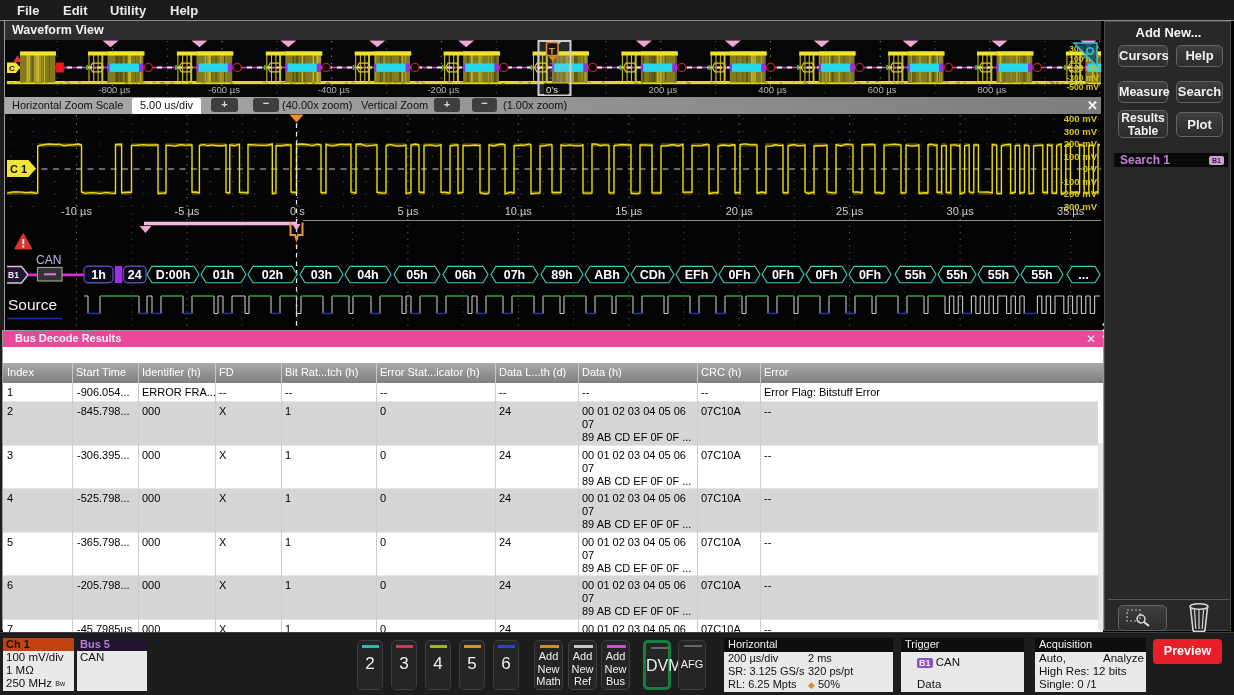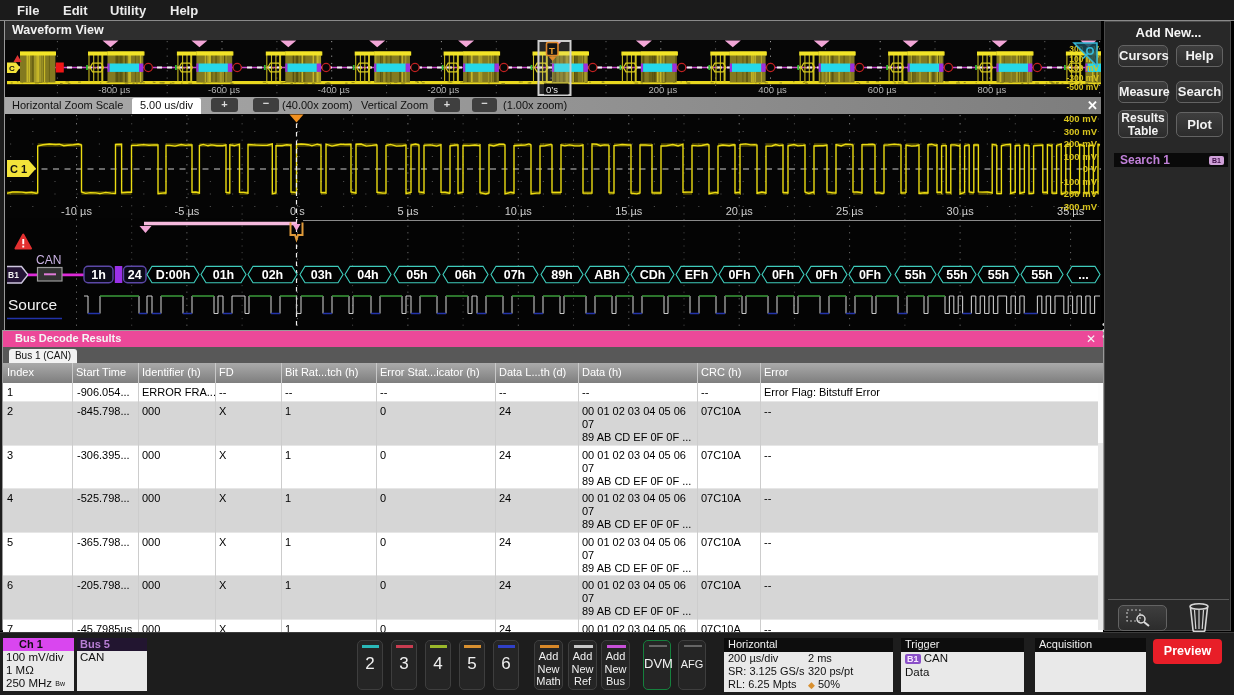--- a/index.html
+++ b/index.html
@@ -716,23 +716,20 @@
 <path d="M88.0,296.0 L88.0,313.5 M100.0,296.0 L100.0,313.5 M139.0,296.0 L139.0,313.5 M147.0,296.0 L147.0,313.5 M152.0,296.0 L152.0,313.5 M161.0,296.0 L161.0,313.5 M183.0,296.0 L183.0,313.5 M192.0,296.0 L192.0,313.5 M214.0,296.0 L214.0,313.5 M218.0,296.0 L218.0,313.5 M223.0,296.0 L223.0,313.5 M232.0,296.0 L232.0,313.5 M245.0,296.0 L245.0,313.5 M249.0,296.0 L249.0,313.5 M271.0,296.0 L271.0,313.5 M280.0,296.0 L280.0,313.5 M296.5,296.0 L296.5,313.5 M301.0,296.0 L301.0,313.5 M323.0,296.0 L323.0,313.5 M332.0,296.0 L332.0,313.5 M349.0,296.0 L349.0,313.5 M353.0,296.0 L353.0,313.5 M371.0,296.0 L371.0,313.5 M380.0,296.0 L380.0,313.5 M402.0,296.0 L402.0,313.5 M406.0,296.0 L406.0,313.5 M411.0,296.0 L411.0,313.5 M420.0,296.0 L420.0,313.5 M437.0,296.0 L437.0,313.5 M446.0,296.0 L446.0,313.5 M468.0,296.0 L468.0,313.5 M472.0,296.0 L472.0,313.5 M477.0,296.0 L477.0,313.5 M486.0,296.0 L486.0,313.5 M503.0,296.0 L503.0,313.5 M512.0,296.0 L512.0,313.5 M534.0,296.0 L534.0,313.5 M543.0,296.0 L543.0,313.5 M560.0,296.0 L560.0,313.5 M564.0,296.0 L564.0,313.5 M586.0,296.0 L586.0,313.5 M595.0,296.0 L595.0,313.5 M612.0,296.0 L612.0,313.5 M616.0,296.0 L616.0,313.5 M633.0,296.0 L633.0,313.5 M642.0,296.0 L642.0,313.5 M664.0,296.0 L664.0,313.5 M668.0,296.0 L668.0,313.5 M690.0,296.0 L690.0,313.5 M699.0,296.0 L699.0,313.5 M716.0,296.0 L716.0,313.5 M725.0,296.0 L725.0,313.5 M742.0,296.0 L742.0,313.5 M746.0,296.0 L746.0,313.5 M768.0,296.0 L768.0,313.5 M777.0,296.0 L777.0,313.5 M794.0,296.0 L794.0,313.5 M798.0,296.0 L798.0,313.5 M820.0,296.0 L820.0,313.5 M829.0,296.0 L829.0,313.5 M846.0,296.0 L846.0,313.5 M855.0,296.0 L855.0,313.5 M872.0,296.0 L872.0,313.5 M876.0,296.0 L876.0,313.5 M898.0,296.0 L898.0,313.5 M907.0,296.0 L907.0,313.5 M924.0,296.0 L924.0,313.5 M928.0,296.0 L928.0,313.5 M945.0,296.0 L945.0,313.5 M949.4,296.0 L949.4,313.5 M953.8,296.0 L953.8,313.5 M958.2,296.0 L958.2,313.5 M962.6,296.0 L962.6,313.5 M971.4,296.0 L971.4,313.5 M975.8,296.0 L975.8,313.5 M980.2,296.0 L980.2,313.5 M984.6,296.0 L984.6,313.5 M989.0,296.0 L989.0,313.5 M993.4,296.0 L993.4,313.5 M997.8,296.0 L997.8,313.5 M1006.6,296.0 L1006.6,313.5 M1011.0,296.0 L1011.0,313.5 M1015.4,296.0 L1015.4,313.5 M1019.8,296.0 L1019.8,313.5 M1024.2,296.0 L1024.2,313.5 M1037.4,296.0 L1037.4,313.5 M1041.8,296.0 L1041.8,313.5 M1046.2,296.0 L1046.2,313.5 M1050.6,296.0 L1050.6,313.5 M1055.0,296.0 L1055.0,313.5 M1063.8,296.0 L1063.8,313.5 M1068.2,296.0 L1068.2,313.5 M1072.6,296.0 L1072.6,313.5 M1077.0,296.0 L1077.0,313.5 M1081.4,296.0 L1081.4,313.5 M1085.8,296.0 L1085.8,313.5 M1090.2,296.0 L1090.2,313.5 M1094.6,296.0 L1094.6,313.5" stroke="#c8c8c8" stroke-width="1.1" fill="none"></path>
 <path d="M100.0,296.0 L139.0,296.0 M161.0,296.0 L183.0,296.0 M192.0,296.0 L214.0,296.0 M249.0,296.0 L271.0,296.0 M280.0,296.0 L296.5,296.0 M301.0,296.0 L323.0,296.0 M332.0,296.0 L349.0,296.0 M353.0,296.0 L371.0,296.0 M380.0,296.0 L402.0,296.0 M420.0,296.0 L437.0,296.0 M446.0,296.0 L468.0,296.0 M486.0,296.0 L503.0,296.0 M512.0,296.0 L534.0,296.0 M543.0,296.0 L560.0,296.0 M564.0,296.0 L586.0,296.0 M595.0,296.0 L612.0,296.0 M616.0,296.0 L633.0,296.0 M642.0,296.0 L664.0,296.0 M668.0,296.0 L690.0,296.0 M699.0,296.0 L716.0,296.0 M725.0,296.0 L742.0,296.0 M746.0,296.0 L768.0,296.0 M777.0,296.0 L794.0,296.0 M798.0,296.0 L820.0,296.0 M829.0,296.0 L846.0,296.0 M855.0,296.0 L872.0,296.0 M876.0,296.0 L898.0,296.0 M907.0,296.0 L924.0,296.0 M928.0,296.0 L945.0,296.0" stroke="#3a9a3a" stroke-width="1.5" fill="none"></path>
 <path d="M88.0,313.5 L100.0,313.5 M139.0,313.5 L147.0,313.5 M152.0,313.5 L161.0,313.5 M183.0,313.5 L192.0,313.5 M223.0,313.5 L232.0,313.5 M271.0,313.5 L280.0,313.5 M323.0,313.5 L332.0,313.5 M371.0,313.5 L380.0,313.5 M411.0,313.5 L420.0,313.5 M437.0,313.5 L446.0,313.5 M477.0,313.5 L486.0,313.5 M503.0,313.5 L512.0,313.5 M534.0,313.5 L543.0,313.5 M586.0,313.5 L595.0,313.5 M633.0,313.5 L642.0,313.5 M690.0,313.5 L699.0,313.5 M716.0,313.5 L725.0,313.5 M768.0,313.5 L777.0,313.5 M820.0,313.5 L829.0,313.5 M846.0,313.5 L855.0,313.5 M898.0,313.5 L907.0,313.5 M962.6,313.5 L971.4,313.5 M1024.2,313.5 L1037.4,313.5" stroke="#2233aa" stroke-width="1.5" fill="none"></path>
 <path d="M84.0,296.0 L88.0,296.0 M147.0,296.0 L152.0,296.0 M214.0,313.5 L218.0,313.5 M218.0,296.0 L223.0,296.0 M232.0,296.0 L245.0,296.0 M245.0,313.5 L249.0,313.5 M296.5,313.5 L301.0,313.5 M349.0,313.5 L353.0,313.5 M402.0,313.5 L406.0,313.5 M406.0,296.0 L411.0,296.0 M468.0,313.5 L472.0,313.5 M472.0,296.0 L477.0,296.0 M560.0,313.5 L564.0,313.5 M612.0,313.5 L616.0,313.5 M664.0,313.5 L668.0,313.5 M742.0,313.5 L746.0,313.5 M794.0,313.5 L798.0,313.5 M872.0,313.5 L876.0,313.5 M924.0,313.5 L928.0,313.5 M945.0,313.5 L949.4,313.5 M949.4,296.0 L953.8,296.0 M953.8,313.5 L958.2,313.5 M958.2,296.0 L962.6,296.0 M971.4,296.0 L975.8,296.0 M975.8,313.5 L980.2,313.5 M980.2,296.0 L984.6,296.0 M984.6,313.5 L989.0,313.5 M989.0,296.0 L993.4,296.0 M993.4,313.5 L997.8,313.5 M997.8,296.0 L1006.6,296.0 M1006.6,313.5 L1011.0,313.5 M1011.0,296.0 L1015.4,296.0 M1015.4,313.5 L1019.8,313.5 M1019.8,296.0 L1024.2,296.0 M1037.4,296.0 L1041.8,296.0 M1041.8,313.5 L1046.2,313.5 M1046.2,296.0 L1050.6,296.0 M1050.6,313.5 L1055.0,313.5 M1055.0,296.0 L1063.8,296.0 M1063.8,313.5 L1068.2,313.5 M1068.2,296.0 L1072.6,296.0 M1072.6,313.5 L1077.0,313.5 M1077.0,296.0 L1081.4,296.0 M1081.4,313.5 L1085.8,313.5 M1085.8,296.0 L1090.2,296.0 M1090.2,313.5 L1094.6,313.5 M1094.6,296.0 L1099.0,296.0 M1099.0,296.0 L1100.0,296.0" stroke="#c8c8c8" stroke-width="1.2" fill="none"></path>
 </svg>
 <div class="abs" style="left:2px;top:330px;width:1102px;height:300px;background:#fff;border:1px solid #999">
 <div class="abs" style="left:0;top:0;width:1100px;height:16px;background:#ec4899;color:#f5f5f5;font-size:11px;font-weight:bold">
       <span class="abs" style="left:12px;top:1px">Bus Decode Results</span>
       <span class="abs" style="left:1083px;top:1px;font-weight:normal;font-size:12px">✕</span>
     </div>
-<div class="abs" style="left:0;top:16px;width:1100px;height:16px;background:#585858">
-      <span class="abs" style="left:6px;top:1.5px;width:68px;height:14.5px;background:#f2f2f2;border-radius:3px 3px 0 0;color:#111;font-size:10px;text-align:center;line-height:14px">Bus 1 (CAN)</span>
-    </div>
 <div class="abs" style="left:0;top:32px;width:1100px;height:20px;background:linear-gradient(#aaa,#7e7e7e);color:#fff;font-size:11px">
       <span class="abs" style="left:4px;top:3px">Index</span>
       <span class="abs" style="left:73px;top:3px">Start Time</span>
       <span class="abs" style="left:69px;top:0;width:1px;height:20px;background:#c8c8c8"></span>
       <span class="abs" style="left:139px;top:3px">Identifier (h)</span>
       <span class="abs" style="left:135px;top:0;width:1px;height:20px;background:#c8c8c8"></span>
       <span class="abs" style="left:216px;top:3px">FD</span>
       <span class="abs" style="left:212px;top:0;width:1px;height:20px;background:#c8c8c8"></span>
       <span class="abs" style="left:282px;top:3px">Bit Rat...tch (h)</span>
       <span class="abs" style="left:278px;top:0;width:1px;height:20px;background:#c8c8c8"></span>
@@ -928,41 +925,42 @@
       <line x1="19" y1="14" x2="24" y2="18" stroke="#ddd" stroke-width="2"></line>
     </svg>
 <svg class="abs" style="left:80px;top:580px" width="28" height="32" viewBox="0 0 28 32">
       <ellipse cx="14" cy="4.5" rx="9" ry="2.8" fill="none" stroke="#d5d5d5" stroke-width="1.6"></ellipse>
       <path d="M5.5,5.5 L8,28 Q8,29.5 10,29.5 L18,29.5 Q20,29.5 20,28 L22.5,5.5" fill="none" stroke="#d5d5d5" stroke-width="1.6"></path>
       <path d="M9.5,8 L10.8,27 M14,8 L14,27 M18.5,8 L17.2,27" stroke="#d5d5d5" stroke-width="1.2" fill="none"></path>
     </svg>
 </div>
 <div class="abs" style="left:0;top:632px;width:1234px;height:63px;background:#1d1d1d;border-top:1px solid #3c3c3c">
 <div class="abs" style="left:3px;top:5px;width:71px;height:53px;background:#e9e9e9">
-      <div style="height:13px;background:#d946ef;color:#111;font-size:11px;font-weight:bold;padding-left:16px">Ch 1</div>
+      <div style="height:13px;background:#c2410c;color:#111;font-size:11px;font-weight:bold;padding-left:3px">Ch 1</div>
       <div style="color:#111;font-size:11.5px;line-height:13px;padding-left:3px">100 mV/div<br>1 MΩ<br>250 MHz <span style="font-size:7px;vertical-align:1px">Bᴡ</span></div>
     </div>
 <div class="abs" style="left:77px;top:5px;width:70px;height:53px;background:#e9e9e9">
       <div style="height:13px;background:#221530;color:#b87fd4;font-size:11px;font-weight:bold;padding-left:3px">Bus 5</div>
       <div style="color:#111;font-size:11.5px;line-height:13px;padding-left:3px">CAN</div>
     </div>
 <div style="position:absolute;top:7px;width:26px;height:50px;background:#252525;border:1px solid #3e3e3e;border-radius:5px;color:#f0f0f0;font-size:17px;text-align:center;line-height:46px;left:357px">2<span style="position:absolute;left:4px;top:4px;width:17px;height:2.5px;background:#2ab8b8"></span></div>
 <div style="position:absolute;top:7px;width:26px;height:50px;background:#252525;border:1px solid #3e3e3e;border-radius:5px;color:#f0f0f0;font-size:17px;text-align:center;line-height:46px;left:391px">3<span style="position:absolute;left:4px;top:4px;width:17px;height:2.5px;background:#c83c50"></span></div>
 <div style="position:absolute;top:7px;width:26px;height:50px;background:#252525;border:1px solid #3e3e3e;border-radius:5px;color:#f0f0f0;font-size:17px;text-align:center;line-height:46px;left:425px">4<span style="position:absolute;left:4px;top:4px;width:17px;height:2.5px;background:#9ab82a"></span></div>
 <div style="position:absolute;top:7px;width:26px;height:50px;background:#252525;border:1px solid #3e3e3e;border-radius:5px;color:#f0f0f0;font-size:17px;text-align:center;line-height:46px;left:459px">5<span style="position:absolute;left:4px;top:4px;width:17px;height:2.5px;background:#d89030"></span></div>
 <div style="position:absolute;top:7px;width:26px;height:50px;background:#252525;border:1px solid #3e3e3e;border-radius:5px;color:#f0f0f0;font-size:17px;text-align:center;line-height:46px;left:493px">6<span style="position:absolute;left:4px;top:4px;width:17px;height:2.5px;background:#3040c8"></span></div>
 <div style="position:absolute;top:7px;width:29px;height:50px;background:#252525;border:1px solid #3e3e3e;border-radius:5px;color:#f0f0f0;font-size:11px;text-align:center;line-height:12.5px;padding-top:9px;left:534px">Add<br>New<br>Math<span style="position:absolute;left:5px;top:4px;width:19px;height:2.5px;background:#d88828"></span></div>
 <div style="position:absolute;top:7px;width:29px;height:50px;background:#252525;border:1px solid #3e3e3e;border-radius:5px;color:#f0f0f0;font-size:11px;text-align:center;line-height:12.5px;padding-top:9px;left:568px">Add<br>New<br>Ref<span style="position:absolute;left:5px;top:4px;width:19px;height:2.5px;background:#c8c8c8"></span></div>
 <div style="position:absolute;top:7px;width:29px;height:50px;background:#252525;border:1px solid #3e3e3e;border-radius:5px;color:#f0f0f0;font-size:11px;text-align:center;line-height:12.5px;padding-top:9px;left:601px">Add<br>New<br>Bus<span style="position:absolute;left:5px;top:4px;width:19px;height:2.5px;background:#c850d8"></span></div>
-<div style="position:absolute;top:7px;width:29px;height:50px;background:#252525;border:1px solid #15803d;border-radius:5px;color:#f0f0f0;font-size:13px;line-height:12.5px;padding-top:9px;left:643px;width:28px;line-height:46px;padding-top:0">DVM<span style="position:absolute;left:5px;top:4px;width:18px;height:2px;background:#666"></span></div>
+<div style="position:absolute;top:7px;width:29px;height:50px;background:#252525;border:3px solid #15803d;border-radius:5px;color:#f0f0f0;font-size:16px;line-height:12.5px;padding-top:9px;left:643px;width:28px;line-height:46px;padding-top:0">DVM<span style="position:absolute;left:5px;top:4px;width:18px;height:2px;background:#666"></span></div>
 <div style="position:absolute;top:7px;width:29px;height:50px;background:#252525;border:1px solid #3e3e3e;border-radius:5px;color:#f0f0f0;font-size:11px;text-align:center;line-height:12.5px;padding-top:9px;left:678px;width:28px;line-height:46px;padding-top:0">AFG<span style="position:absolute;left:5px;top:4px;width:18px;height:2px;background:#666"></span></div>
 <div class="abs" style="left:724px;top:5px;width:169px;height:54px;background:#e9e9e9">
       <div style="height:14px;background:#0d0d0d;color:#f0f0f0;font-size:11px;padding-left:4px">Horizontal</div>
       <div style="color:#111;font-size:11px;line-height:13px;padding-left:4px;position:relative">200 µs/div<span style="position:absolute;left:84px;top:0">2 ms</span><br>SR: 3.125 GS/s<span style="position:absolute;left:84px;top:13px">320 ps/pt</span><br>RL: 6.25 Mpts<span style="position:absolute;left:84px;top:26px"><span style="color:#d89030;font-size:9px">◆</span> 50%</span></div>
     </div>
 <div class="abs" style="left:901px;top:5px;width:123px;height:54px;background:#e9e9e9">
       <div style="height:14px;background:#0d0d0d;color:#f0f0f0;font-size:11px;padding-left:4px">Trigger</div>
-      <div style="color:#111;font-size:11.5px;line-height:13px;padding-left:4px"><span style="background:#8a50c8;color:#f8e8ff;font-size:9px;font-weight:bold;border-radius:2px;padding:0 2px">B1</span> CAN<br>Data</div>
+      <div style="color:#111;font-size:11.5px;line-height:21px;padding-left:16px"><span style="background:#8a50c8;color:#f8e8ff;font-size:9px;font-weight:bold;border-radius:2px;padding:0 2px">B1</span> CAN<br>Data</div>
     </div>
 <div class="abs" style="left:1035px;top:5px;width:111px;height:54px;background:#e9e9e9">
       <div style="height:14px;background:#0d0d0d;color:#f0f0f0;font-size:11px;padding-left:4px">Acquisition</div>
+      <div style="color:#111;font-size:11.5px;line-height:13px;padding-left:4px;position:relative">Auto,<span style="position:absolute;left:68px;top:0">Analyze</span><br>High Res: 12 bits<br>Single: 0 /1</div>
     </div>
 <div class="abs" style="left:1153px;top:6px;width:69px;height:25px;background:#e81e28;border-radius:4px;color:#fff;font-size:12.5px;font-weight:bold;text-align:center;line-height:25px">Preview</div>
 </div>
 </body></html>

